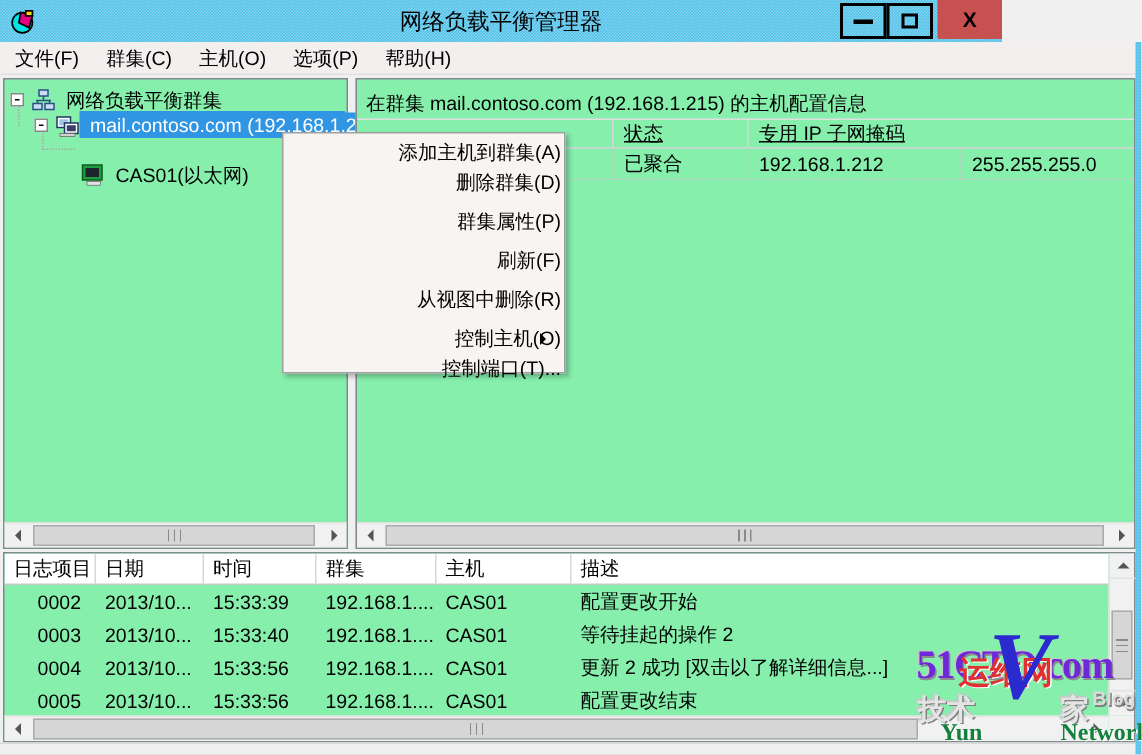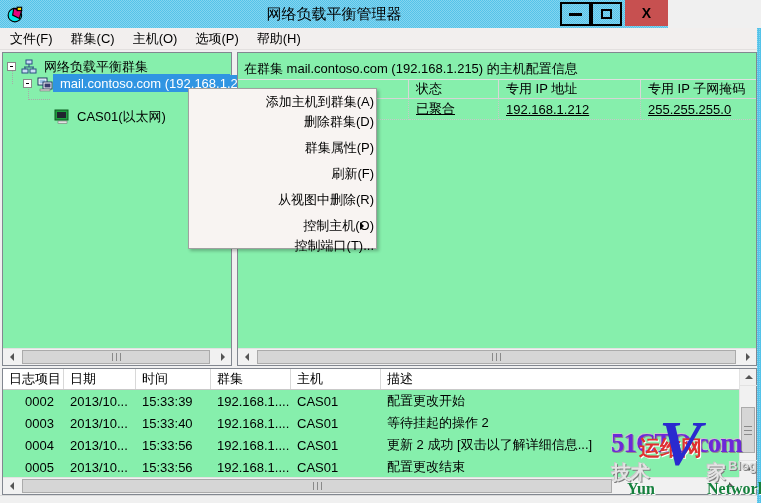--- a/index.html
+++ b/index.html
@@ -59,23 +59,23 @@
   .expander .minus { position:absolute; left:2px; top:3px; width:3px; height:1px; background:#000; }
   .ticon { width:16px; height:16px; margin-right:4px; flex:0 0 auto; }
   .tlabel { padding:1px 3px; }
   .tlabel.selected { background:#3095E2; color:#FFF; }
   .sel-extend { position:absolute; left:50px; top:21px; height:18px; right:1px; background:#3095E2; }
   .connector { position:absolute; border-left:1px dotted #A9A9A9; }
 
   
   .info-row { padding:7px 0 0 6px; height:26px; white-space:nowrap; overflow:hidden; }
   .lheader { display:flex; height:20px; border-top:1px solid #E0E0E0; border-bottom:1px solid #D5D5D5; align-items:center; }
-  .lheader .hc { height:100%; display:flex; align-items:center; padding-left:7px; border-right:1px solid #D8D8D8; white-space:nowrap; overflow:hidden; }
+  .lheader .hc { height:100%; display:flex; align-items:center; padding-left:7px; border-right:1px solid #D8D8D8; white-space:nowrap; overflow:hidden;text-decoration:underline; }
   .crow { display:flex; height:21px; align-items:center; }
-  .crow .cc { height:100%; display:flex; align-items:center; padding-left:7px; border-right:1px dotted #C8C8C8; border-bottom:1px dotted #C8C8C8; white-space:nowrap; overflow:hidden;text-decoration:underline; }
+  .crow .cc { height:100%; display:flex; align-items:center; padding-left:7px; border-right:1px dotted #C8C8C8; border-bottom:1px dotted #C8C8C8; white-space:nowrap; overflow:hidden; }
   .cp-c0 { width:171px; } .cp-c1 { width:90px; } .cp-c2 { width:142px; } .cp-c3 { flex:1; }
 
   
   .log-table { position:absolute; left:0; top:0; right:17px; bottom:17px; overflow:hidden; }
   .log-header { display:flex; height:21px; border-bottom:1px solid #C9C9C9; align-items:center; background:#FFF; }
   .log-header .hc { height:100%; display:flex; align-items:center; padding-left:6px; border-right:1px solid #D8D8D8; white-space:nowrap; }
   .log-header .hc:last-child { border-right:none; }
   .lgrow { display:flex; height:22px; align-items:center; white-space:nowrap; }
   .lg-c0 { width:61px; text-align:right; padding-right:10px; }
   .lg-c1 { width:72px; padding-left:6px; }
@@ -227,21 +227,20 @@
           <span class="tri r"></span>
         </div>
     </div>
   </div>
 
   <div class="panel right-panel">
     <div class="info-row">在群集 mail.contoso.com (192.168.1.215) 的主机配置信息</div>
     <div class="lheader">
       <div class="hc cp-c0"></div>
       <div class="hc cp-c1">状态</div>
-      <div class="hc cp-c2">专用 IP 地址</div>
       <div class="hc cp-c3" style="border-right:none;">专用 IP 子网掩码</div>
     </div>
     <div class="crow">
       <div class="cc cp-c0"></div>
       <div class="cc cp-c1">已聚合</div>
       <div class="cc cp-c2">192.168.1.212</div>
       <div class="cc cp-c3" style="border-right:none;">255.255.255.0</div>
     </div>
     <div class="hscroll">
       <div class="sbtn">

